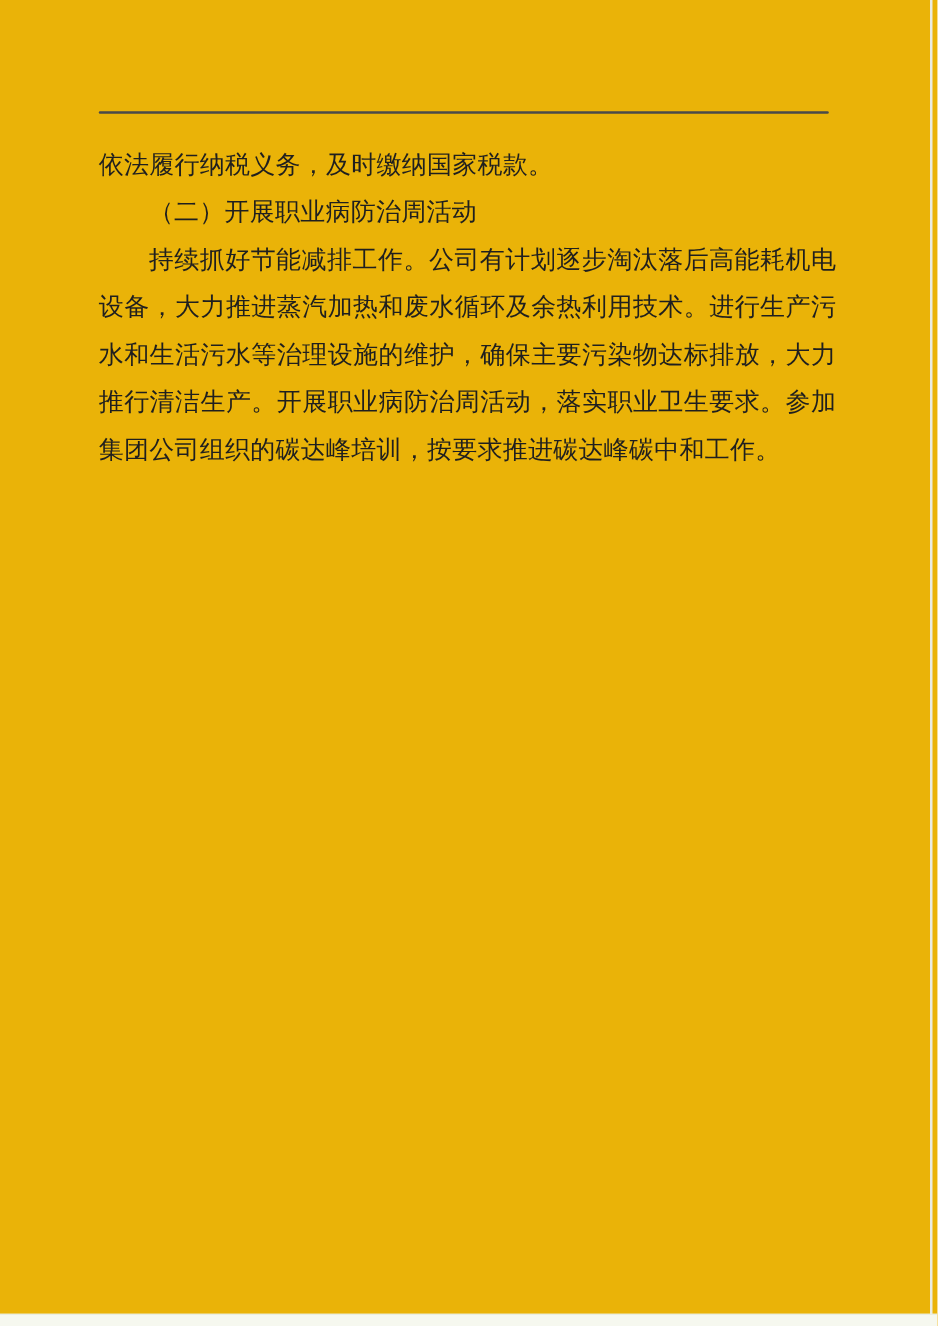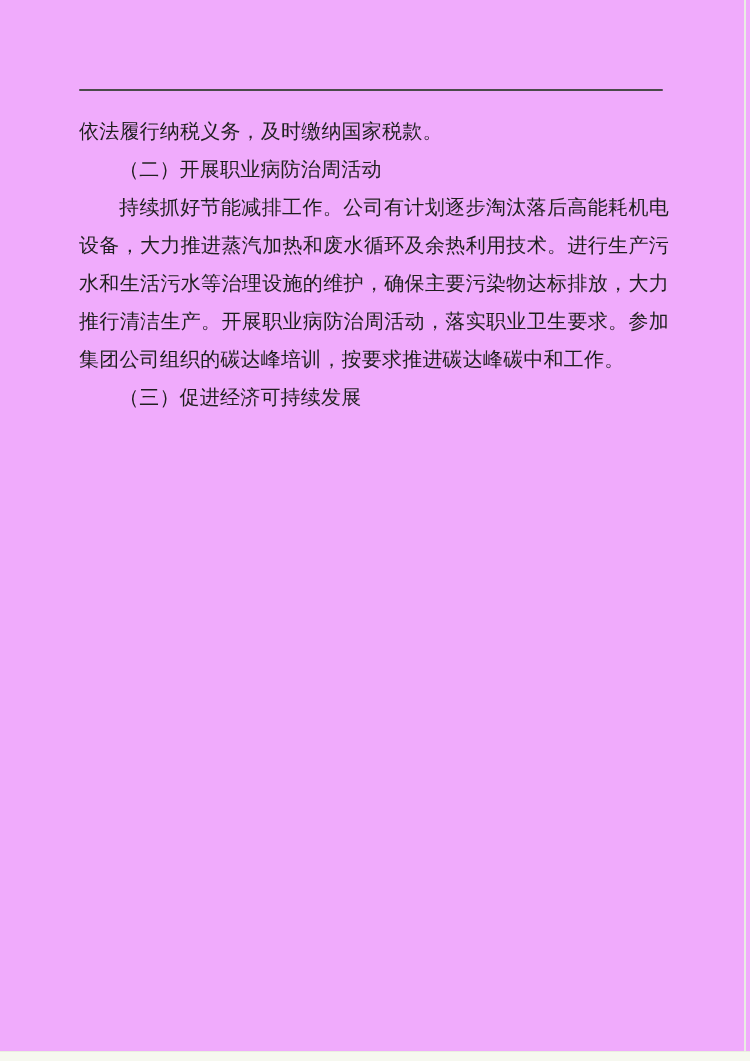--- a/index.html
+++ b/index.html
@@ -4,21 +4,21 @@
 <style>
   html, body {
     margin: 0;
     padding: 0;
     background: #ffffff;
   }
   .page {
     position: relative;
     width: 750px;
     height: 1061px;
-    background: #f0abfc;
+    background: #eab308;
     overflow: hidden;
     font-family: "DejaVu Serif", "Liberation Serif", serif;
   }
   .header-rule {
     position: absolute;
     left: 79px;
     top: 89px;
     width: 584px;
     height: 2px;
     background: #4a4a4a;
@@ -65,19 +65,18 @@
 <body>
 
 <div class="page">
 
   <div class="header-rule"></div>
 
   <div class="content">
     <p>依法履行纳税义务，及时缴纳国家税款。</p>
     <p class="indent">（二）开展职业病防治周活动</p>
     <p class="indent">持续抓好节能减排工作。公司有计划逐步淘汰落后高能耗机电设备，大力推进蒸汽加热和废水循环及余热利用技术。进行生产污水和生活污水等治理设施的维护，确保主要污染物达标排放，大力推行清洁生产。开展职业病防治周活动，落实职业卫生要求。参加集团公司组织的碳达峰培训，按要求推进碳达峰碳中和工作。</p>
-    <p class="indent">（三）促进经济可持续发展</p>
   </div>
 
   <div class="scan-edge-right"></div>
   <div class="scan-edge-bottom"></div>
 
 </div>
 
 </body></html>

